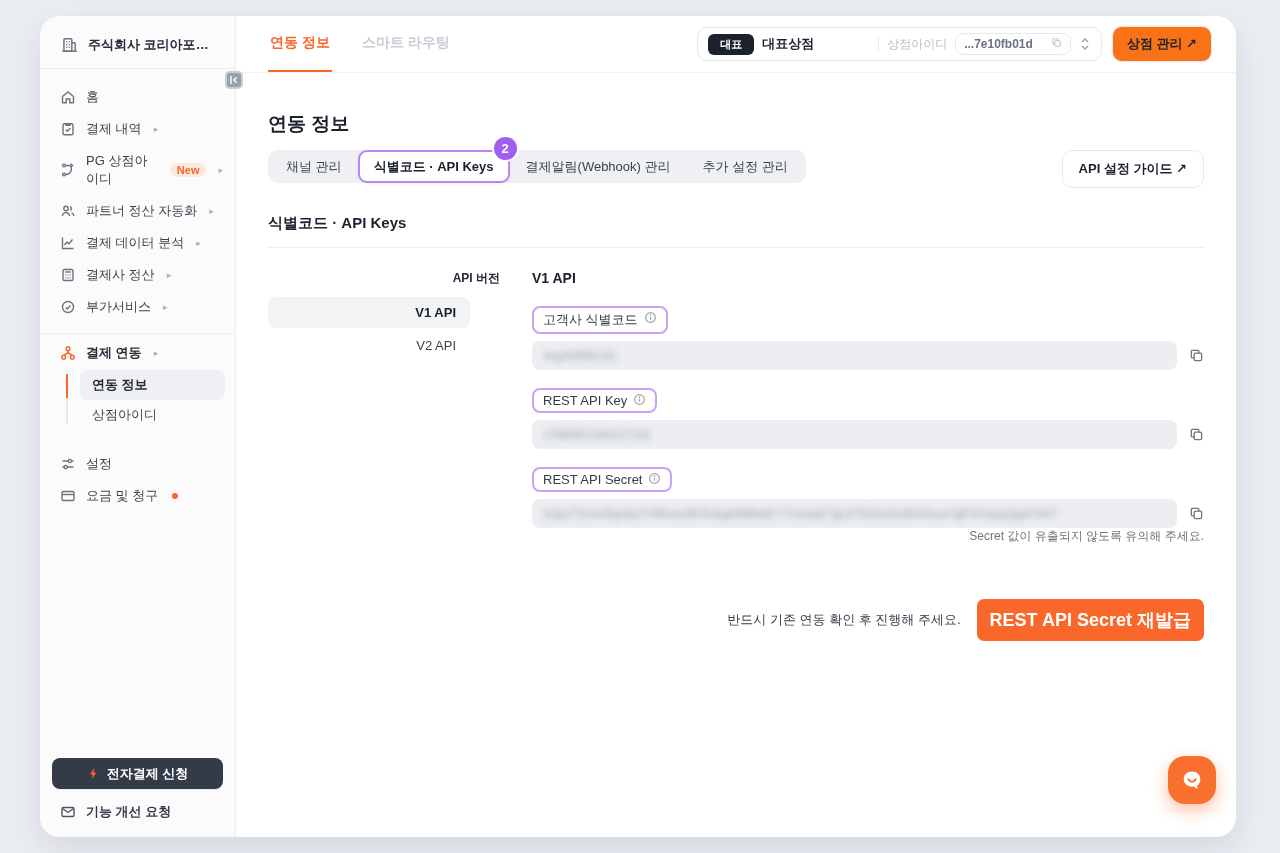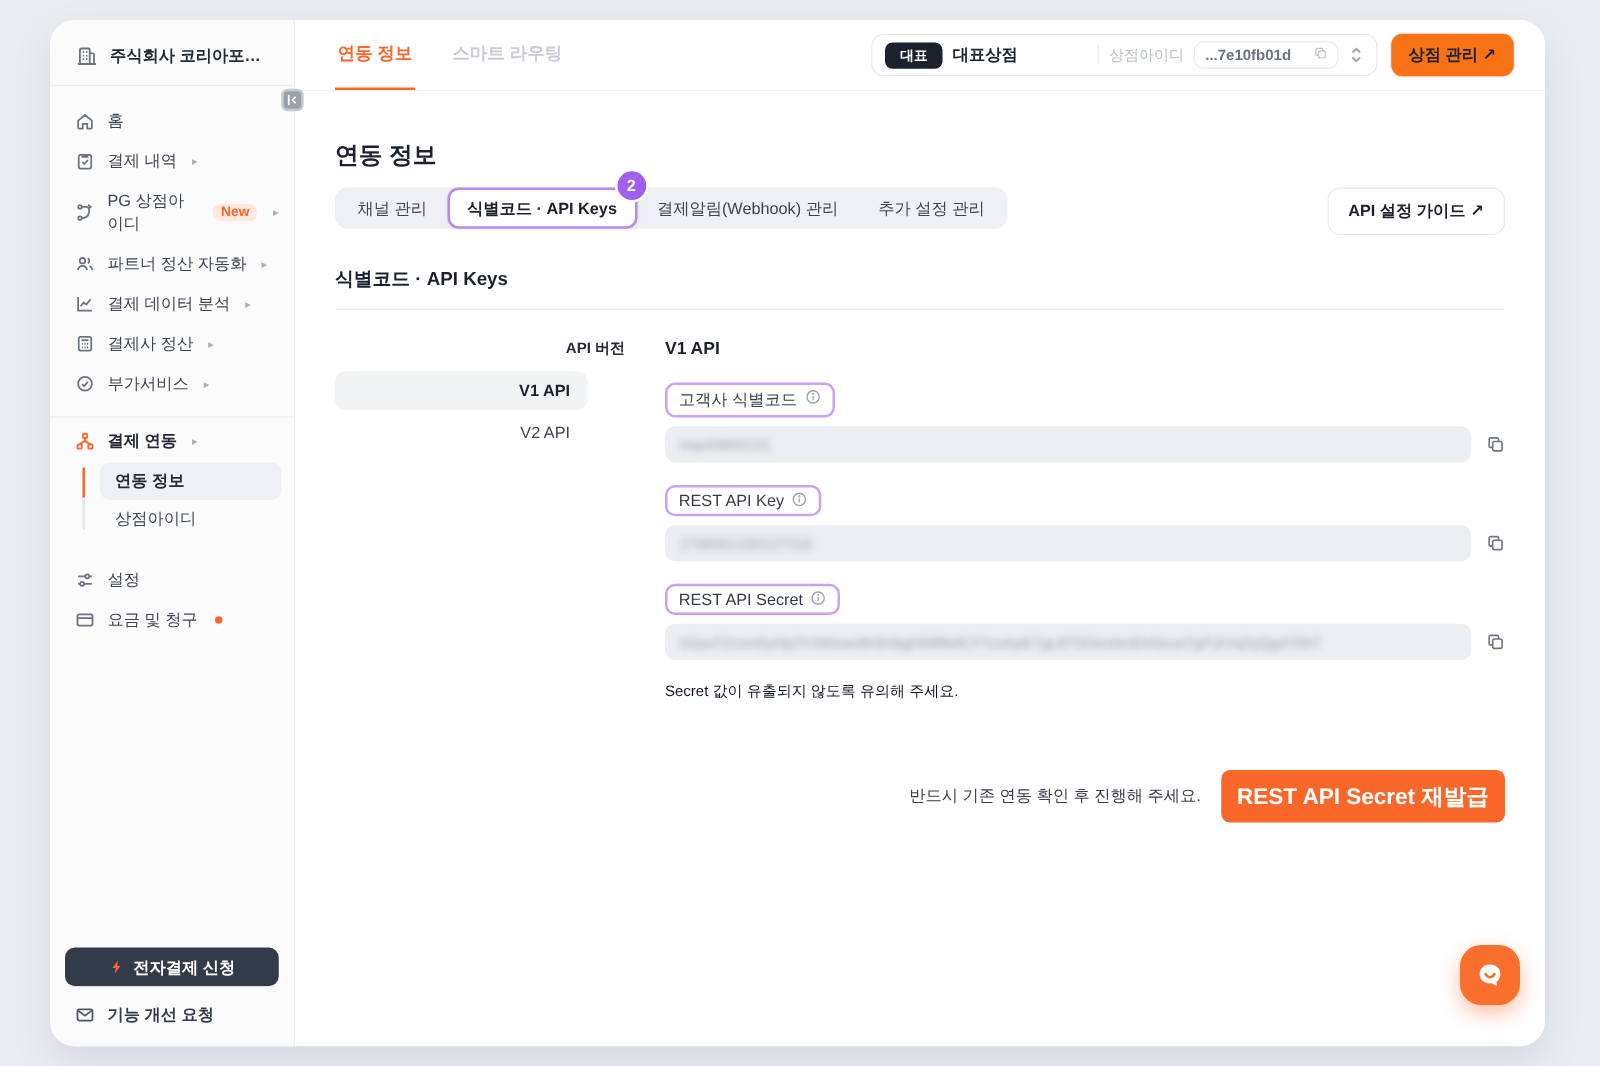--- a/index.html
+++ b/index.html
@@ -83,21 +83,21 @@
   .col-right { flex:1; padding-left:32px; max-width:736px; }
   .panel-title { font-size:14px; font-weight:700; color:#1b222e; padding:6px 0 2px 0; }
   .field { margin-top:18px; }
   .field-label { display:inline-flex; align-items:flex-start; gap:6px; border:2px solid #c9a2f5; border-radius:8px;
                  background:#fff; padding:3px 9px; font-size:13px; font-weight:500; color:#353b47; }
   .input-row { display:flex; align-items:center; gap:12px; margin-top:7px; }
   .input { flex:1; height:29px; background:#eceef1; border-radius:8px; display:flex; align-items:center;
            padding:0 12px; overflow:hidden; }
   .input span { font-size:12px; color:#9aa0ab; filter:blur(3px); white-space:nowrap; }
   .copy-btn { background:none; border:none; cursor:pointer; padding:0; display:flex; }
-  .warn { margin-top:17px; font-size:12px; color:#0f172a; }
+  .warn { margin-top:0; font-size:12px; color:#737373;text-align:right; }
   .regen-row { display:flex; align-items:center; justify-content:flex-end; gap:16px; margin-top:54px; }
   .regen-note { font-size:13px; color:#353b47; }
   .regen-btn { background:#f9672a; border:none; color:#fff; font-size:18px; font-weight:700; border-radius:7px;
                padding:9px 13px; cursor:pointer; font-family:inherit; }
 
   .chat-btn { position:absolute; right:20px; bottom:33px; width:48px; height:48px; border-radius:17px;
               background:#f9702e; border:none; cursor:pointer; display:flex; align-items:center; justify-content:center;
               box-shadow:0 6px 16px rgba(249,112,46,.45); }
 
   .ic { flex:none; }

